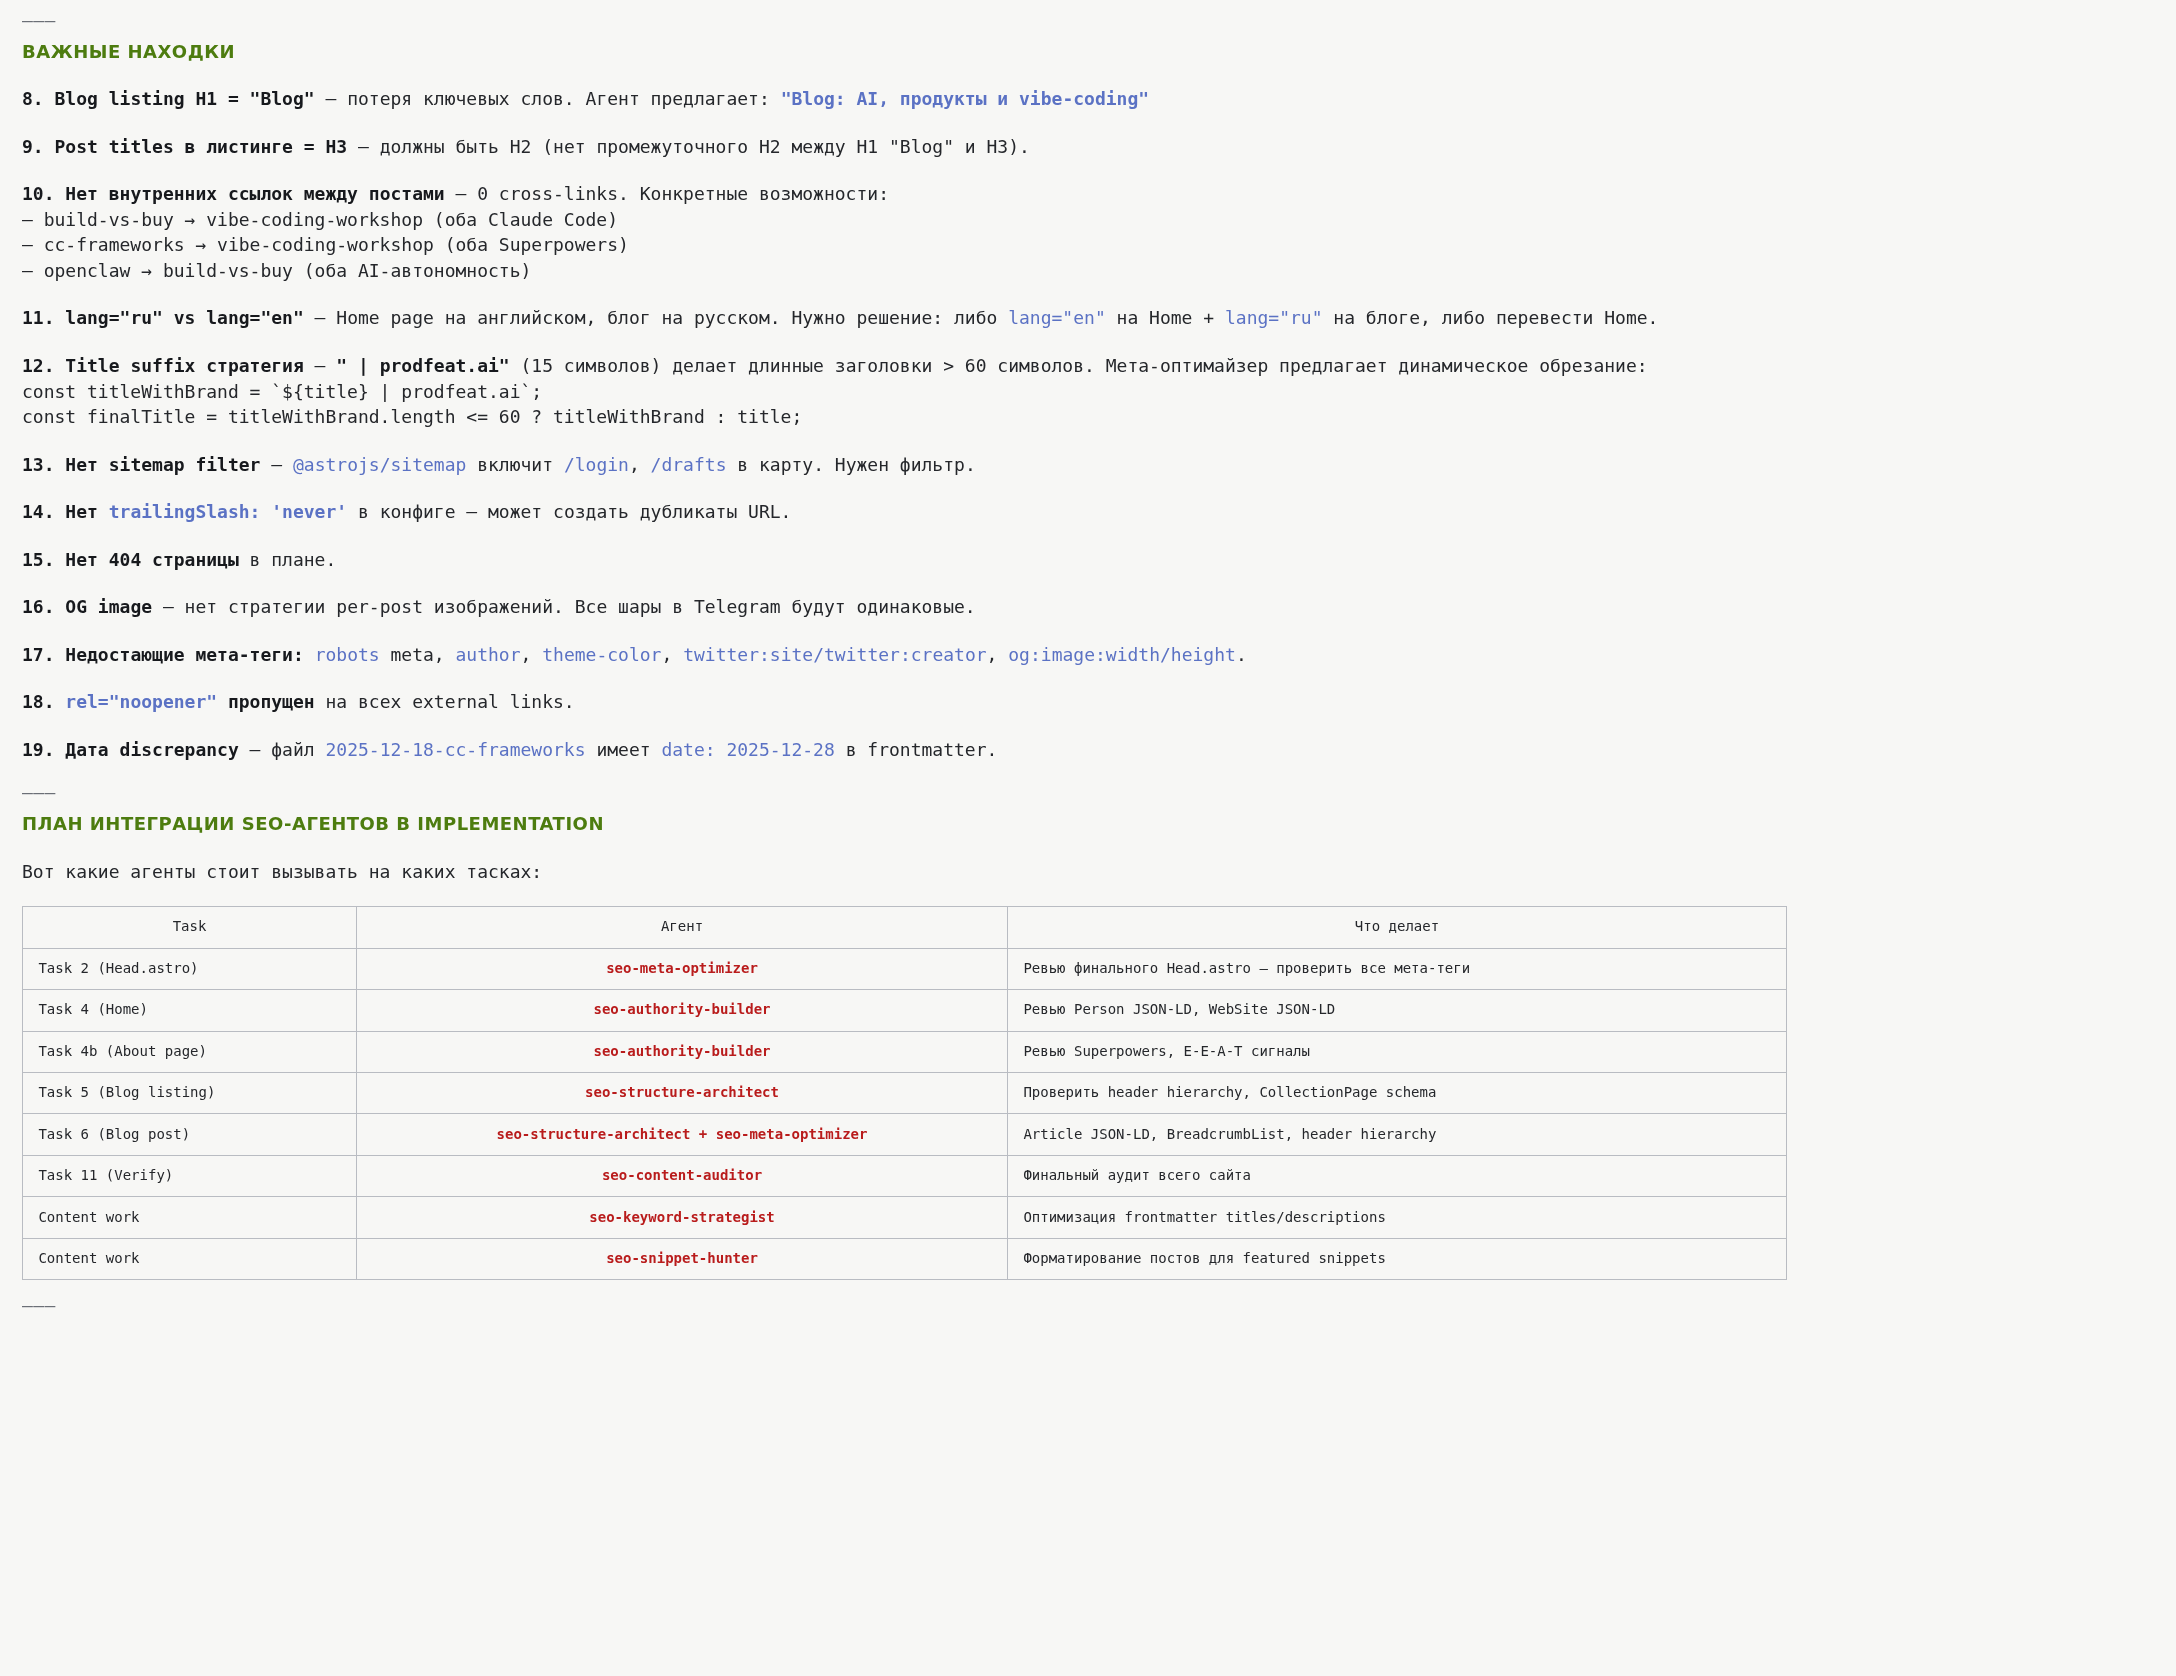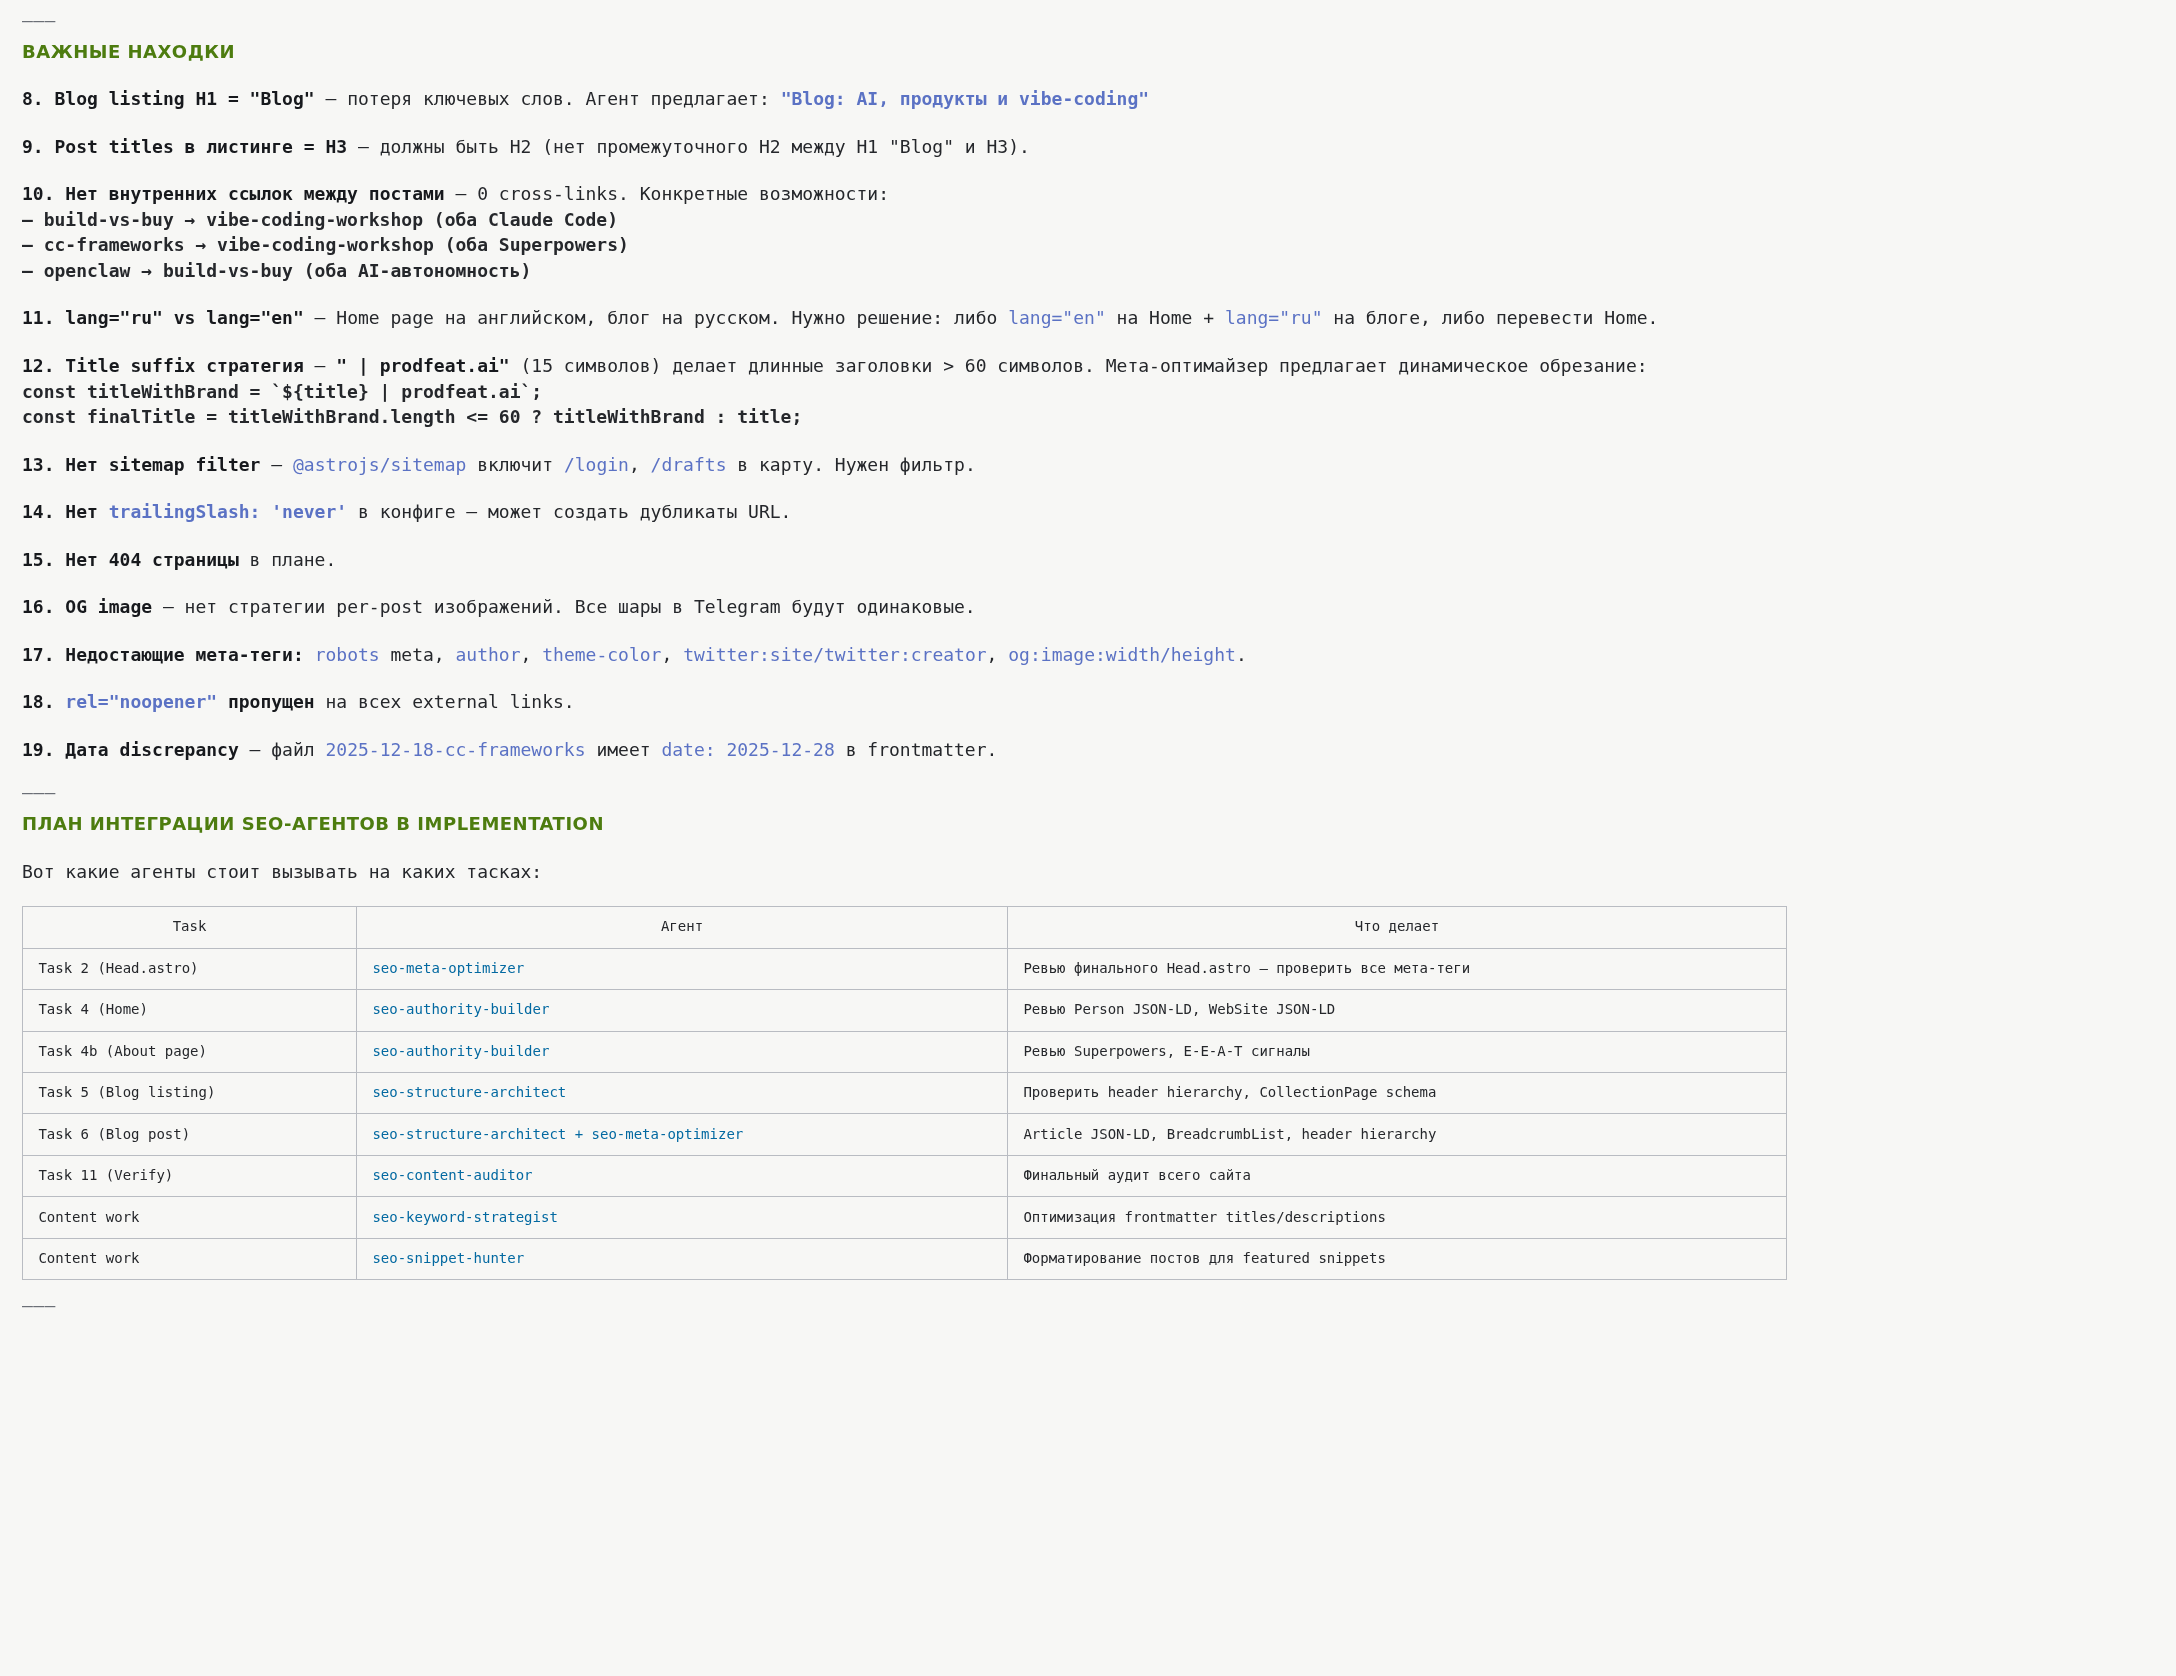--- a/index.html
+++ b/index.html
@@ -36,21 +36,20 @@
   }
   .item {
     margin: 0 0 22px 0;
   }
   b, strong { font-weight: bold; color: #17191d; }
   .code { color: #5b72c4; }
   .codeq { color: #5b72c4; }
   .sub {
     margin: 0;
     white-space: pre;
-    font-weight: bold;
   }
   .block {
     margin: 0;
     white-space: pre-wrap;
   }
   .lead { margin: 0 0 22px 0; }
 
   table.agents {
     border-collapse: collapse;
     margin: 8.6px 0 0 0;
@@ -64,21 +63,21 @@
     font-size: 14px;
     vertical-align: middle;
   }
   table.agents th {
     text-align: center;
     font-weight: normal;
   }
   table.agents col.c1 { width: 334px; }
   table.agents col.c2 { width: 651px; }
   table.agents col.c3 { width: 779px; }
-  table.agents td.agent { font-weight: normal; color: #0369a1; }
+  table.agents td.agent { font-weight: bold; color: #b91c1c; text-align: center; }
   table.agents td.task, table.agents td.desc { font-weight: normal; }
   .after-table { margin-top: 17px; }
 </style>
 </head>
 <body>
 
 <div class="doc">
 
   <div class="rule">———</div>
 

